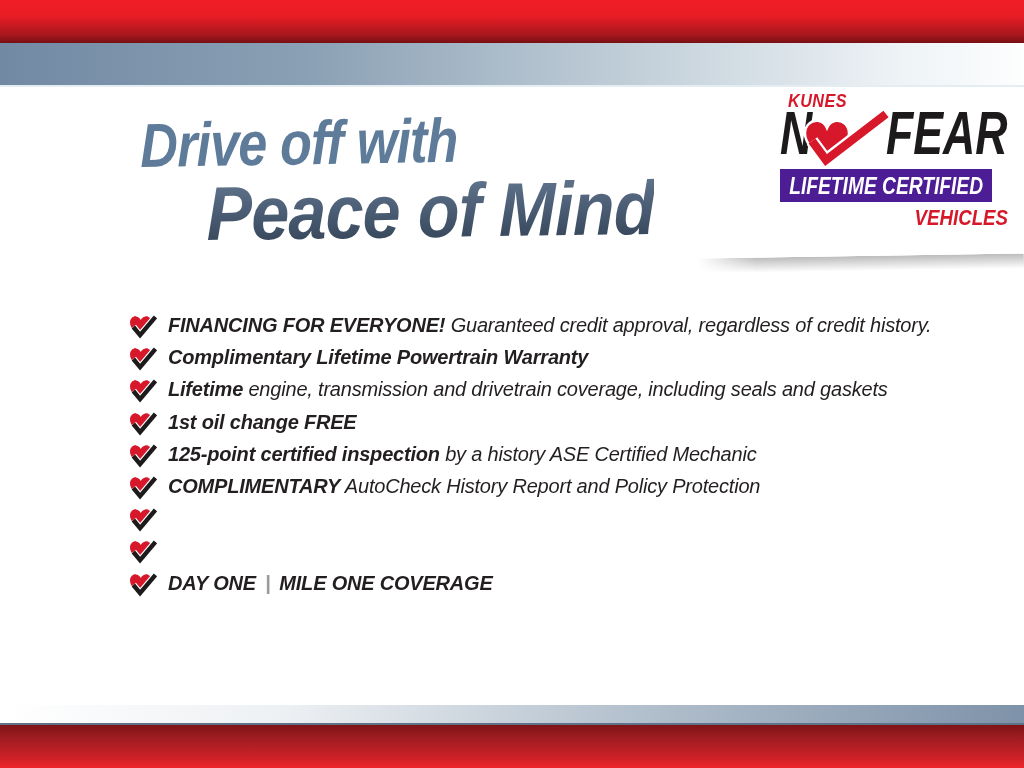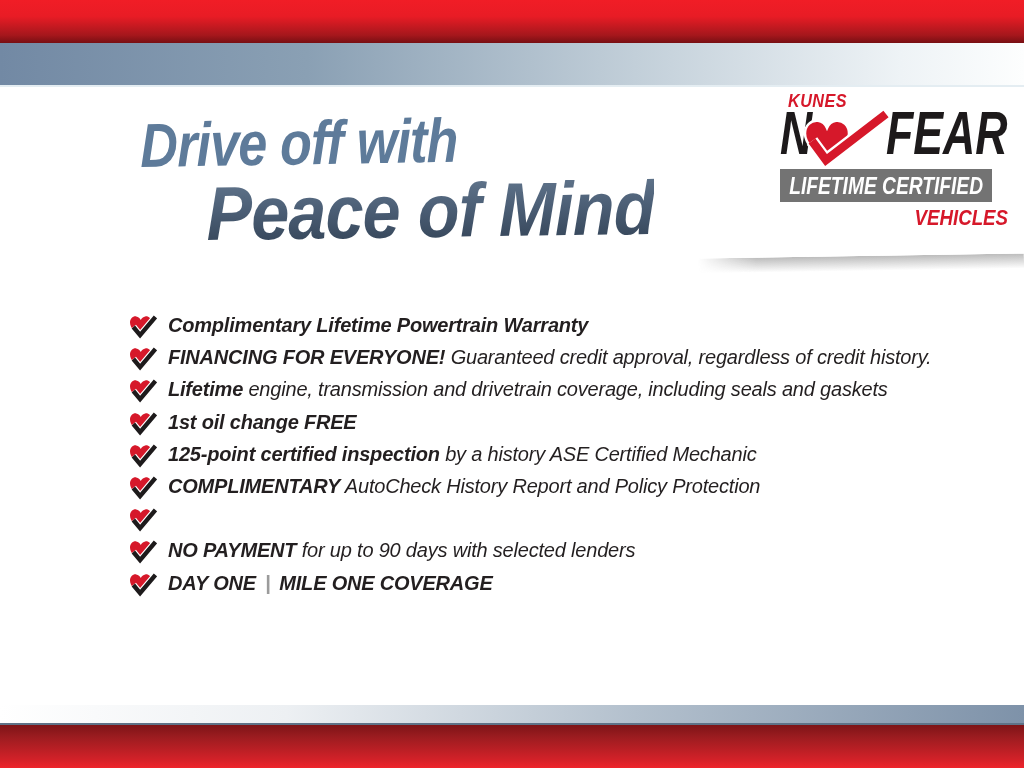--- a/index.html
+++ b/index.html
@@ -34,21 +34,21 @@
 
   
   .logo{position:absolute;left:780px;top:92px;width:228px;height:140px;}
   .logo .kunes{position:absolute;left:8px;top:0;font-style:italic;font-weight:700;font-size:18px;
       letter-spacing:.5px;color:#d6182a;transform:scaleX(.9);transform-origin:left top;line-height:1;}
   .logo .mark-n,.logo .mark-fear{position:absolute;top:10px;line-height:1;font-style:italic;
       font-weight:700;font-size:62px;color:#1d1a1b;transform:scaleX(.72);transform-origin:left top;}
   .logo .mark-n{left:0;}
   .logo .mark-fear{left:106px;}
   .logo .heartcheck{position:absolute;left:20px;top:16px;width:90px;height:62px;z-index:3;overflow:visible;}
-  .logo .bar{position:absolute;left:0;top:77px;width:212px;height:33px;background:#737373;
+  .logo .bar{position:absolute;left:0;top:77px;width:212px;height:33px;background:#4c1d95;
       display:flex;align-items:center;justify-content:center;z-index:4;}
   .logo .bar span{font-style:italic;font-weight:700;font-size:24px;color:#fff;line-height:1;
       transform:scaleX(.8);transform-origin:center;white-space:nowrap;}
   .logo .vehicles{position:absolute;right:0;top:115px;font-style:italic;font-weight:700;font-size:22px;
       color:#d6182a;line-height:1;transform:scaleX(.85);transform-origin:right top;}
 
   
   .wedge{position:absolute;left:698px;top:256px;width:326px;height:15px;
       background:linear-gradient(to bottom,rgba(120,120,120,.5),rgba(255,255,255,0));
       -webkit-mask-image:linear-gradient(to right,transparent 0,#000 18%,#000 100%);
@@ -94,30 +94,30 @@
   <div class="wedge"></div>
 
   <ul class="benefits">
 
     <li>
       <svg class="hc" viewBox="0 0 30 26">
         <path d="M13.2 24.5 C8 19.8 2 14.6 2 8.9 C2 4.9 5 2.1 8.5 2.5 C10.7 2.8 12.3 4.2 13.2 6.2 C14.1 4.2 15.7 2.8 17.9 2.5 C21.4 2.1 24.4 4.9 24.4 8.9 C24.4 14.6 18.4 19.8 13.2 24.5 Z" fill="#d6182a"></path>
         <polyline points="5.5,13.5 12.5,22 28.5,3" fill="none" stroke="#ffffff" stroke-width="7"></polyline>
         <polyline points="5.5,13.5 12.5,22 28.5,3" fill="none" stroke="#1d1a1b" stroke-width="4.6"></polyline>
       </svg>
-      <p><b>Complimentary Lifetime Powertrain Warranty</b><span></span></p>
+      <p><b>FINANCING FOR EVERYONE!</b><span> Guaranteed credit approval, regardless of credit history.</span></p>
     </li>
 
     <li>
       <svg class="hc" viewBox="0 0 30 26">
         <path d="M13.2 24.5 C8 19.8 2 14.6 2 8.9 C2 4.9 5 2.1 8.5 2.5 C10.7 2.8 12.3 4.2 13.2 6.2 C14.1 4.2 15.7 2.8 17.9 2.5 C21.4 2.1 24.4 4.9 24.4 8.9 C24.4 14.6 18.4 19.8 13.2 24.5 Z" fill="#d6182a"></path>
         <polyline points="5.5,13.5 12.5,22 28.5,3" fill="none" stroke="#ffffff" stroke-width="7"></polyline>
         <polyline points="5.5,13.5 12.5,22 28.5,3" fill="none" stroke="#1d1a1b" stroke-width="4.6"></polyline>
       </svg>
-      <p><b>FINANCING FOR EVERYONE!</b><span> Guaranteed credit approval, regardless of credit history.</span></p>
+      <p><b>Complimentary Lifetime Powertrain Warranty</b><span></span></p>
     </li>
 
     <li>
       <svg class="hc" viewBox="0 0 30 26">
         <path d="M13.2 24.5 C8 19.8 2 14.6 2 8.9 C2 4.9 5 2.1 8.5 2.5 C10.7 2.8 12.3 4.2 13.2 6.2 C14.1 4.2 15.7 2.8 17.9 2.5 C21.4 2.1 24.4 4.9 24.4 8.9 C24.4 14.6 18.4 19.8 13.2 24.5 Z" fill="#d6182a"></path>
         <polyline points="5.5,13.5 12.5,22 28.5,3" fill="none" stroke="#ffffff" stroke-width="7"></polyline>
         <polyline points="5.5,13.5 12.5,22 28.5,3" fill="none" stroke="#1d1a1b" stroke-width="4.6"></polyline>
       </svg>
       <p><b>Lifetime</b><span> engine, transmission and drivetrain coverage, including seals and gaskets</span></p>
     </li>
@@ -156,21 +156,20 @@
         <polyline points="5.5,13.5 12.5,22 28.5,3" fill="none" stroke="#1d1a1b" stroke-width="4.6"></polyline>
       </svg>
     </li>
 
     <li>
       <svg class="hc" viewBox="0 0 30 26">
         <path d="M13.2 24.5 C8 19.8 2 14.6 2 8.9 C2 4.9 5 2.1 8.5 2.5 C10.7 2.8 12.3 4.2 13.2 6.2 C14.1 4.2 15.7 2.8 17.9 2.5 C21.4 2.1 24.4 4.9 24.4 8.9 C24.4 14.6 18.4 19.8 13.2 24.5 Z" fill="#d6182a"></path>
         <polyline points="5.5,13.5 12.5,22 28.5,3" fill="none" stroke="#ffffff" stroke-width="7"></polyline>
         <polyline points="5.5,13.5 12.5,22 28.5,3" fill="none" stroke="#1d1a1b" stroke-width="4.6"></polyline>
       </svg>
-      <p><b>NO PAYMENT</b><span> for up to 90 days with selected lenders</span></p>
     </li>
 
     <li class="tall">
       <svg class="hc" viewBox="0 0 30 26">
         <path d="M13.2 24.5 C8 19.8 2 14.6 2 8.9 C2 4.9 5 2.1 8.5 2.5 C10.7 2.8 12.3 4.2 13.2 6.2 C14.1 4.2 15.7 2.8 17.9 2.5 C21.4 2.1 24.4 4.9 24.4 8.9 C24.4 14.6 18.4 19.8 13.2 24.5 Z" fill="#d6182a"></path>
         <polyline points="5.5,13.5 12.5,22 28.5,3" fill="none" stroke="#ffffff" stroke-width="7"></polyline>
         <polyline points="5.5,13.5 12.5,22 28.5,3" fill="none" stroke="#1d1a1b" stroke-width="4.6"></polyline>
       </svg>
       <p><b>DAY ONE</b><span class="sep">|</span><b>MILE ONE COVERAGE</b></p>
     </li>

